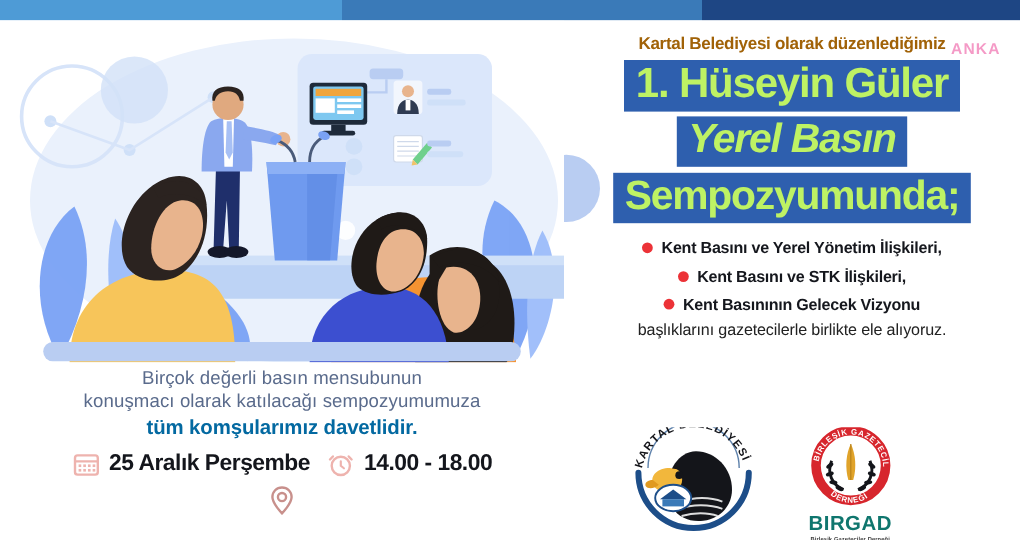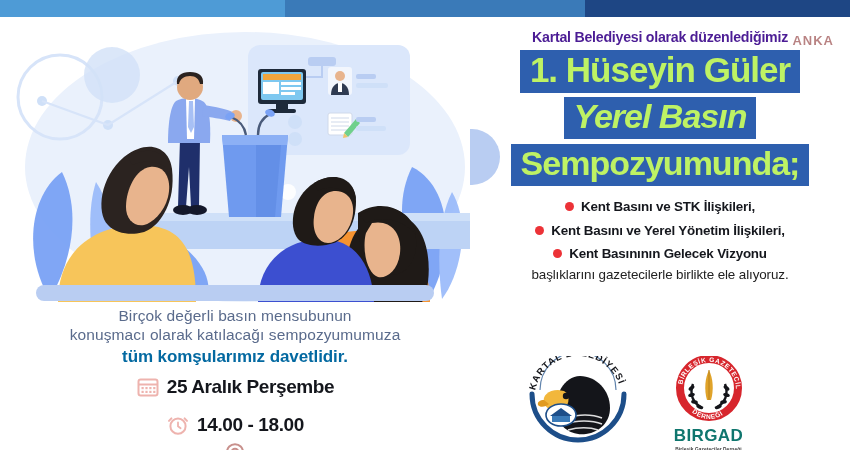--- a/index.html
+++ b/index.html
@@ -25,36 +25,36 @@
   
   .left-copy{position:absolute;left:0;top:300px;width:470px;height:150px;text-align:center;}
   .lead{
     color:#5a6b8c;font-size:15.5px;line-height:19px;font-weight:400;
     letter-spacing:.1px;padding-top:6px;
   }
   .lead-strong{
     display:block;color:#0369a1;font-size:17px;font-weight:700;line-height:22px;
     margin-top:2px;letter-spacing:-.1px;
   }
-  .meta-row{display:flex;align-items:center;justify-content:center;gap:14px;margin-top:7px;flex-direction:column;}
+  .meta-row{display:flex;align-items:center;justify-content:center;gap:14px;margin-top:7px;}
   .meta-item{display:flex;align-items:center;gap:7px;}
   .meta-text{font-size:19px;font-weight:800;color:#14161c;letter-spacing:-.4px;white-space:nowrap;}
   .meta-row2{display:flex;align-items:center;justify-content:center;gap:8px;margin-top:5px;}
   .ico{display:block;flex:0 0 auto;}
 
   
   .right{position:absolute;left:470px;top:17px;width:380px;height:433px;background:#ffffff;overflow:hidden;}
   .deco-c1{position:absolute;left:-26px;top:112px;width:56px;height:56px;border-radius:50%;background:#b9cdf2;}
   .kicker{
     position:absolute;left:0;top:12px;width:380px;text-align:center;
-    font-size:14.2px;font-weight:700;color:#4c1d95;letter-spacing:-.25px;
+    font-size:14.2px;font-weight:700;color:#a16207;letter-spacing:-.25px;
   }
   .wm{
     position:absolute;right:16px;top:16px;font-size:13px;font-weight:800;
-    color:#7f1d1d;opacity:.55;letter-spacing:1px;
+    color:#ec4899;opacity:.55;letter-spacing:1px;
   }
   .titlebox{
     display:inline-block;background:#2e5fae;color:#bef264;
     font-weight:800;letter-spacing:-1px;
     padding:2px 10px 5px 10px;line-height:1.04;
   }
   .t1{position:absolute;left:0;top:33px;width:380px;text-align:center;}
   .t1 .titlebox{font-size:35px;}
   .t2{position:absolute;left:0;top:80px;width:380px;text-align:center;font-style:italic;}
   .t2 .titlebox{font-size:34px;}
@@ -275,25 +275,25 @@
     <div class="t2">
       <span class="titlebox">Yerel Basın</span>
     </div>
     <div class="t3">
       <span class="titlebox">Sempozyumunda;</span>
     </div>
 
     <div class="bullets">
       <div class="bullet">
         <span class="dot"></span>
-        <span>Kent Basını ve STK İlişkileri,</span>
+        <span>Kent Basını ve Yerel Yönetim İlişkileri,</span>
       </div>
       <div class="bullet">
         <span class="dot"></span>
-        <span>Kent Basını ve Yerel Yönetim İlişkileri,</span>
+        <span>Kent Basını ve STK İlişkileri,</span>
       </div>
       <div class="bullet">
         <span class="dot"></span>
         <span>Kent Basınının Gelecek Vizyonu</span>
       </div>
       <div class="bullets-tail">başlıklarını gazetecilerle birlikte ele alıyoruz.</div>
     </div>
 
     <div class="logos">
 

